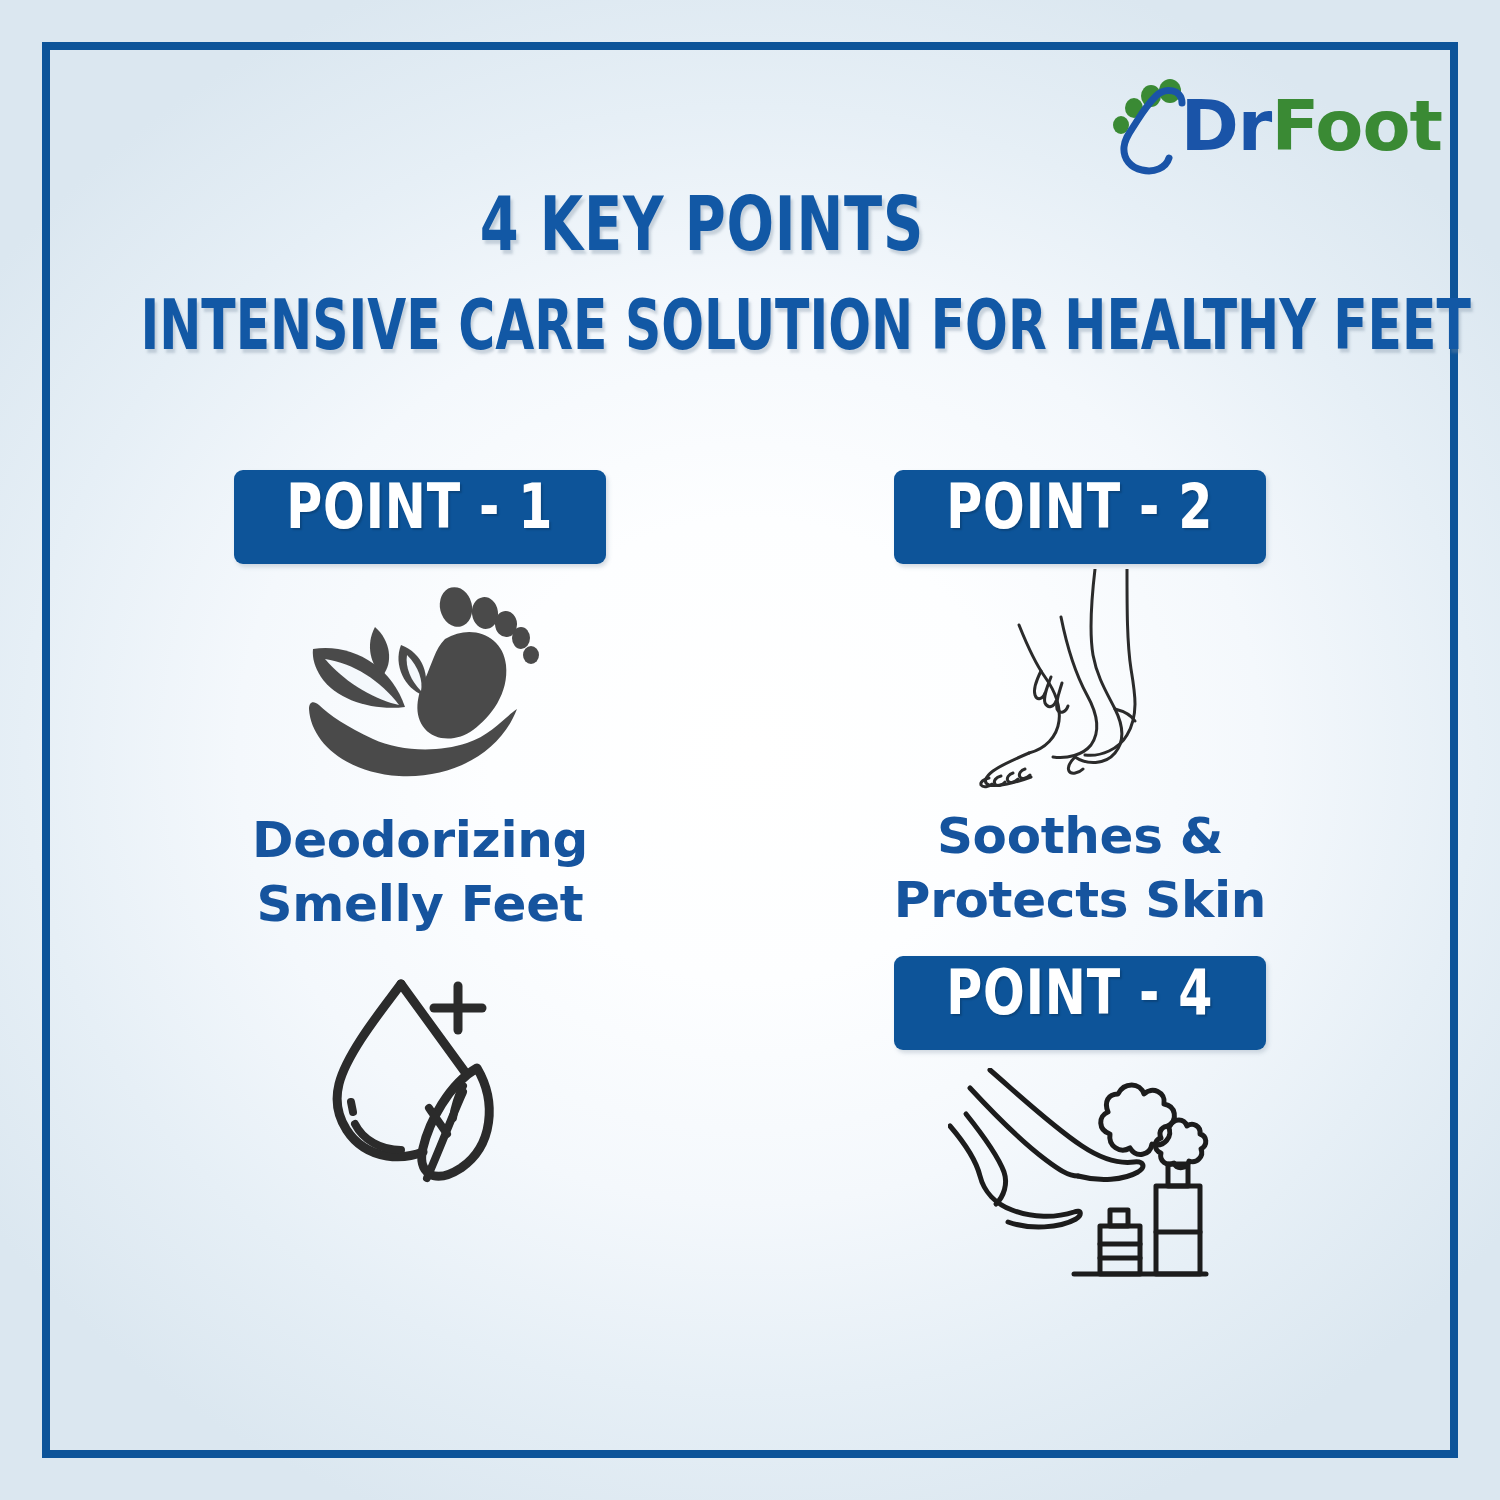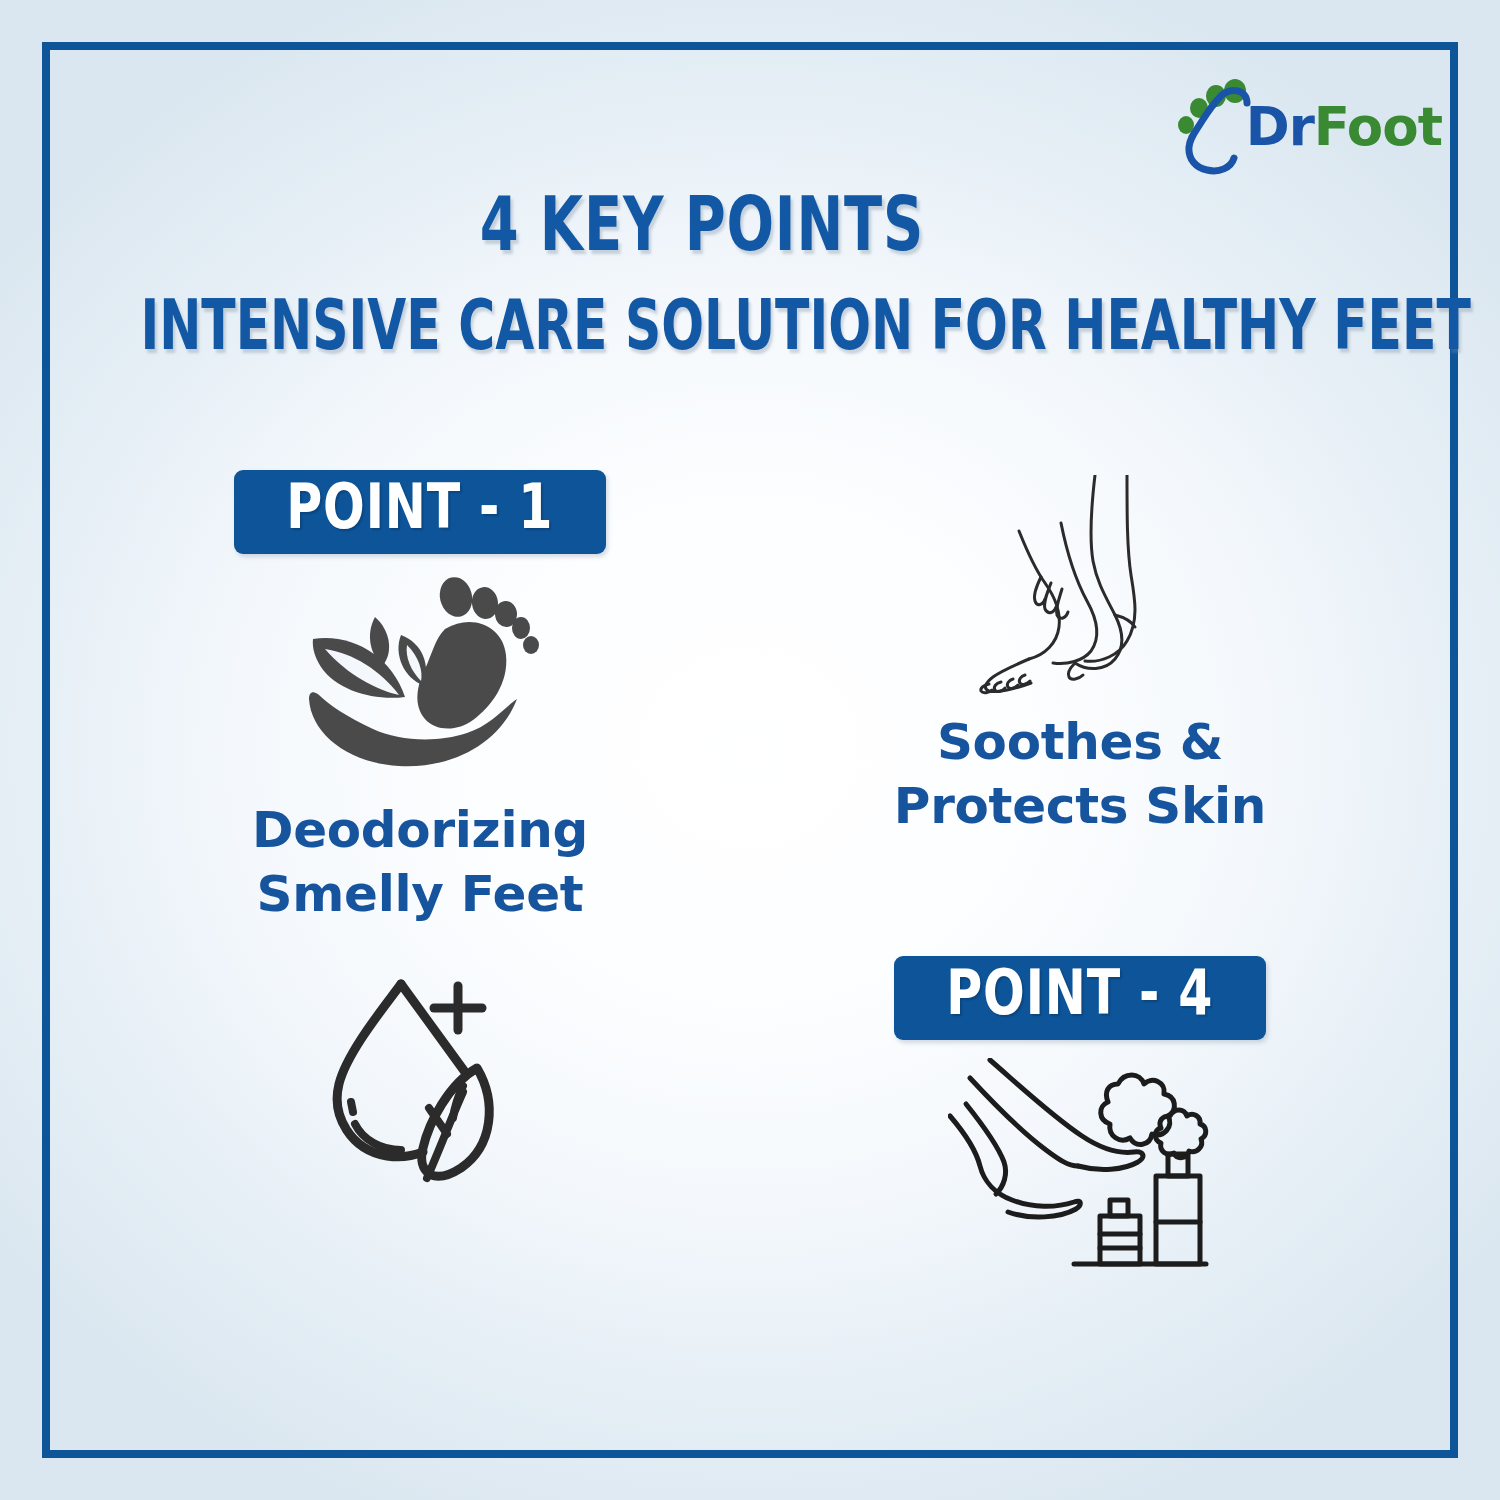--- a/index.html
+++ b/index.html
@@ -49,21 +49,21 @@
     height: 118px;
   }
   .logo-mark {
     width: 86px;
     height: 112px;
     display: block;
   }
   .logo-text {
     font-family: "DejaVu Sans", sans-serif;
     font-weight: bold;
-    font-size: 53px;
+    font-size: 70px;
     letter-spacing: -1px;
     line-height: 1;
     margin-left: -14px;
     margin-top: 14px;
     white-space: nowrap;
   }
   .logo-dr { color: #1a54a8; }
   .logo-foot { color: #3a8a34; }
 
   
@@ -114,21 +114,21 @@
   }
   .cell {
     display: flex;
     flex-direction: column;
     align-items: center;
   }
 
   .badge {
     background: #0d5499;
     border-radius: 9px;
-    padding: 6px 34px 16px 34px;
+    padding: 6px 34px 26px 34px;
     min-width: 272px;
     text-align: center;
     box-shadow: 2px 3px 4px rgba(120,140,160,0.30);
     box-sizing: border-box;
   }
   .badge-text {
     display: block;
     font-family: "DejaVu Sans Condensed", "Liberation Sans Narrow", "Liberation Sans", sans-serif;
     font-weight: bold;
     font-size: 62px;
@@ -232,20 +232,23 @@
                      C210 134 196 152 172 160 C142 170 104 168 78 156
                      C52 144 34 132 24 122 C18 117 14 119 14 126 Z"></path>
           </g>
         </svg>
       </div>
       <div class="caption">Deodorizing
 Smelly Feet</div>
     </div>
 
     <div class="cell cell-2">
+      <div class="badge">
+        <span class="badge-text">POINT - 2</span>
+      </div>
       <div class="icon-wrap">
         <svg width="210" height="220" viewBox="0 0 210 220" xmlns="http://www.w3.org/2000/svg">
           <g fill="none" stroke="#2b2b2b" stroke-width="3" stroke-linecap="round" stroke-linejoin="round">
 
             <path d="M120 0 C116 34 114 62 118 86 C122 108 132 124 140 140
                      C148 156 150 172 140 184 C130 196 112 196 100 188"></path>
             <path d="M152 0 C152 40 152 74 156 100 C160 124 164 146 152 166
                      C144 180 126 188 110 186"></path>
 
             <path d="M100 188 C96 192 92 198 94 202 C96 206 104 204 108 200"></path>

